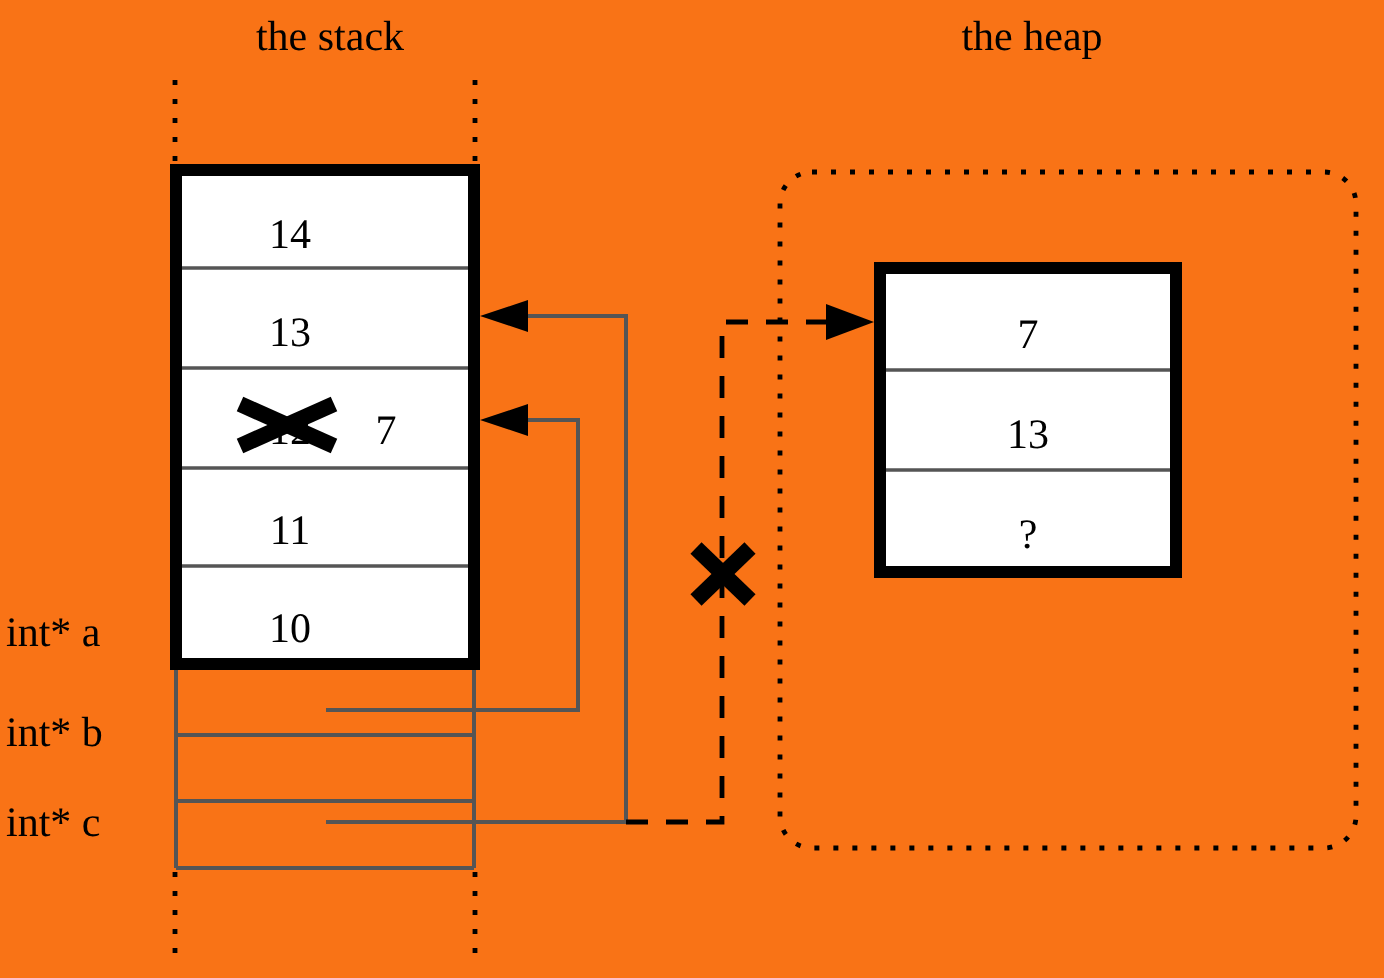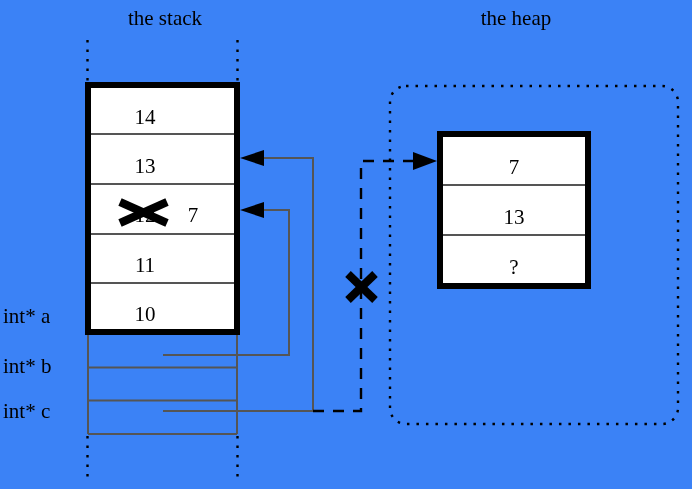--- a/index.html
+++ b/index.html
@@ -4,21 +4,21 @@
 <style>
   html, body {
     margin: 0;
     padding: 0;
     background: #ffffff;
   }
   #diagram-root {
     position: relative;
     width: 692px;
     height: 489px;
-    background: #3b82f6;
+    background: #f97316;
     font-family: "Liberation Serif", "DejaVu Serif", serif;
     overflow: hidden;
   }
   #diagram-svg {
     position: absolute;
     top: 0;
     left: 0;
     width: 692px;
     height: 489px;
     display: block;

